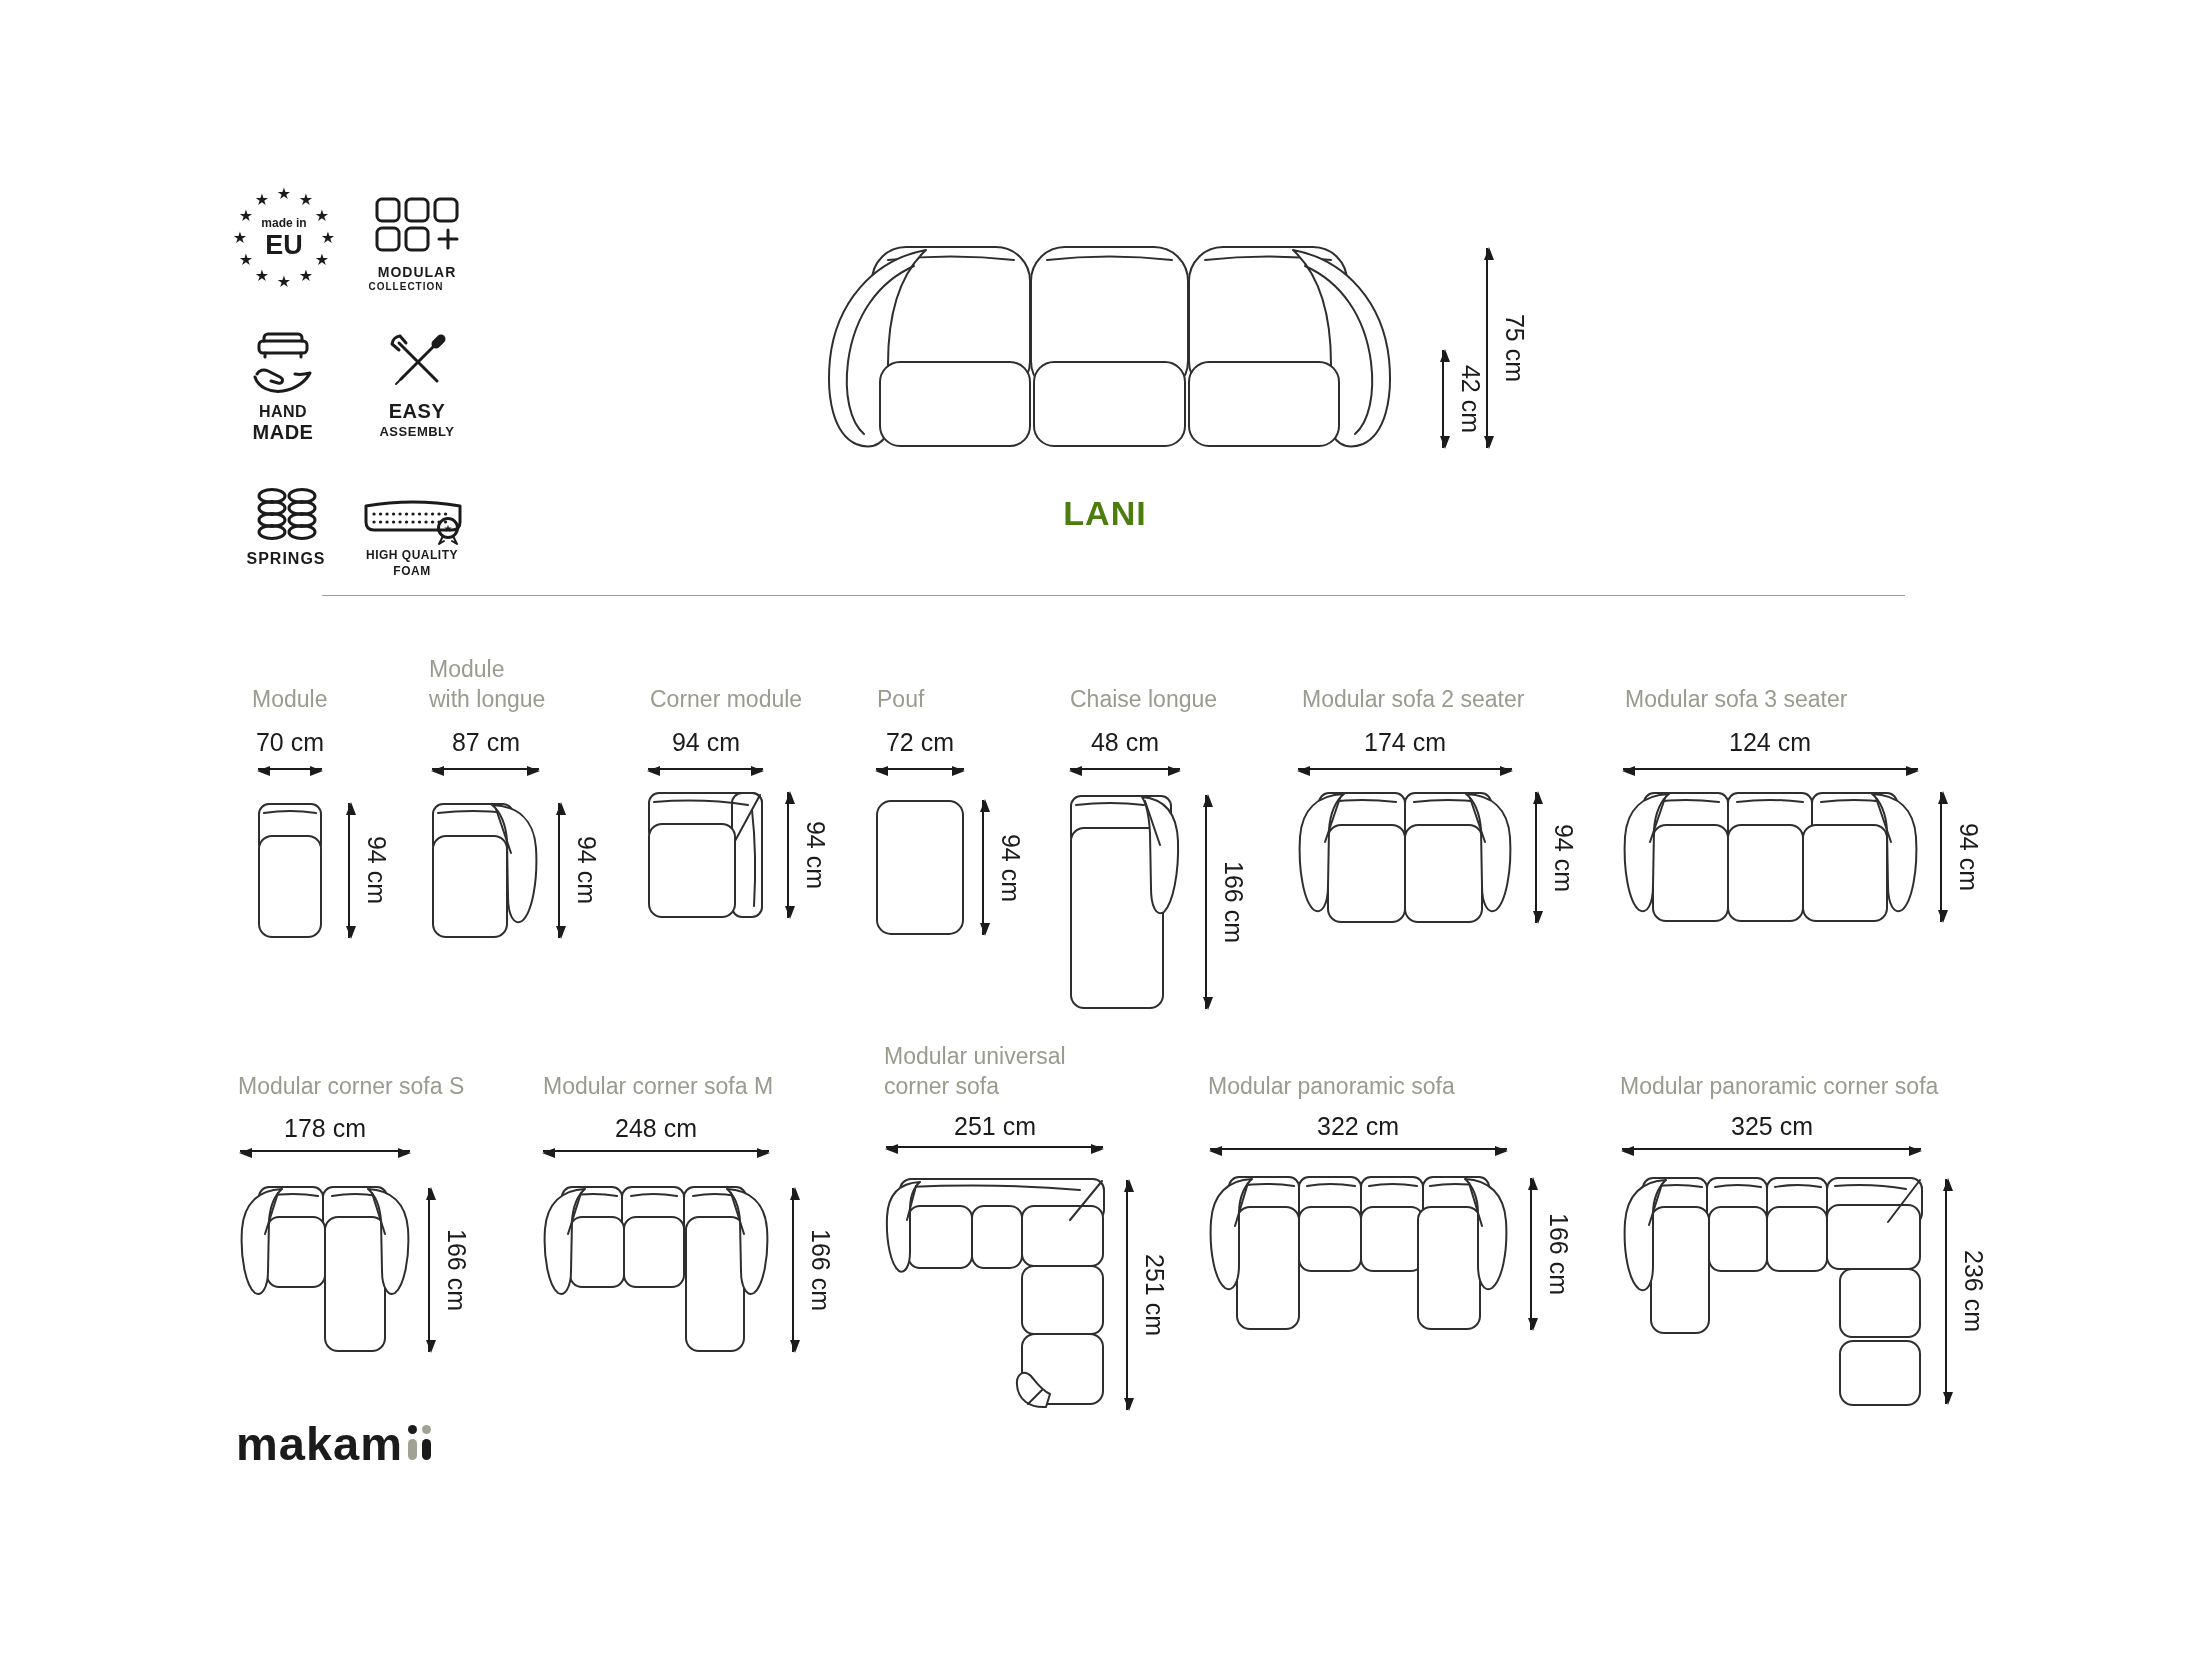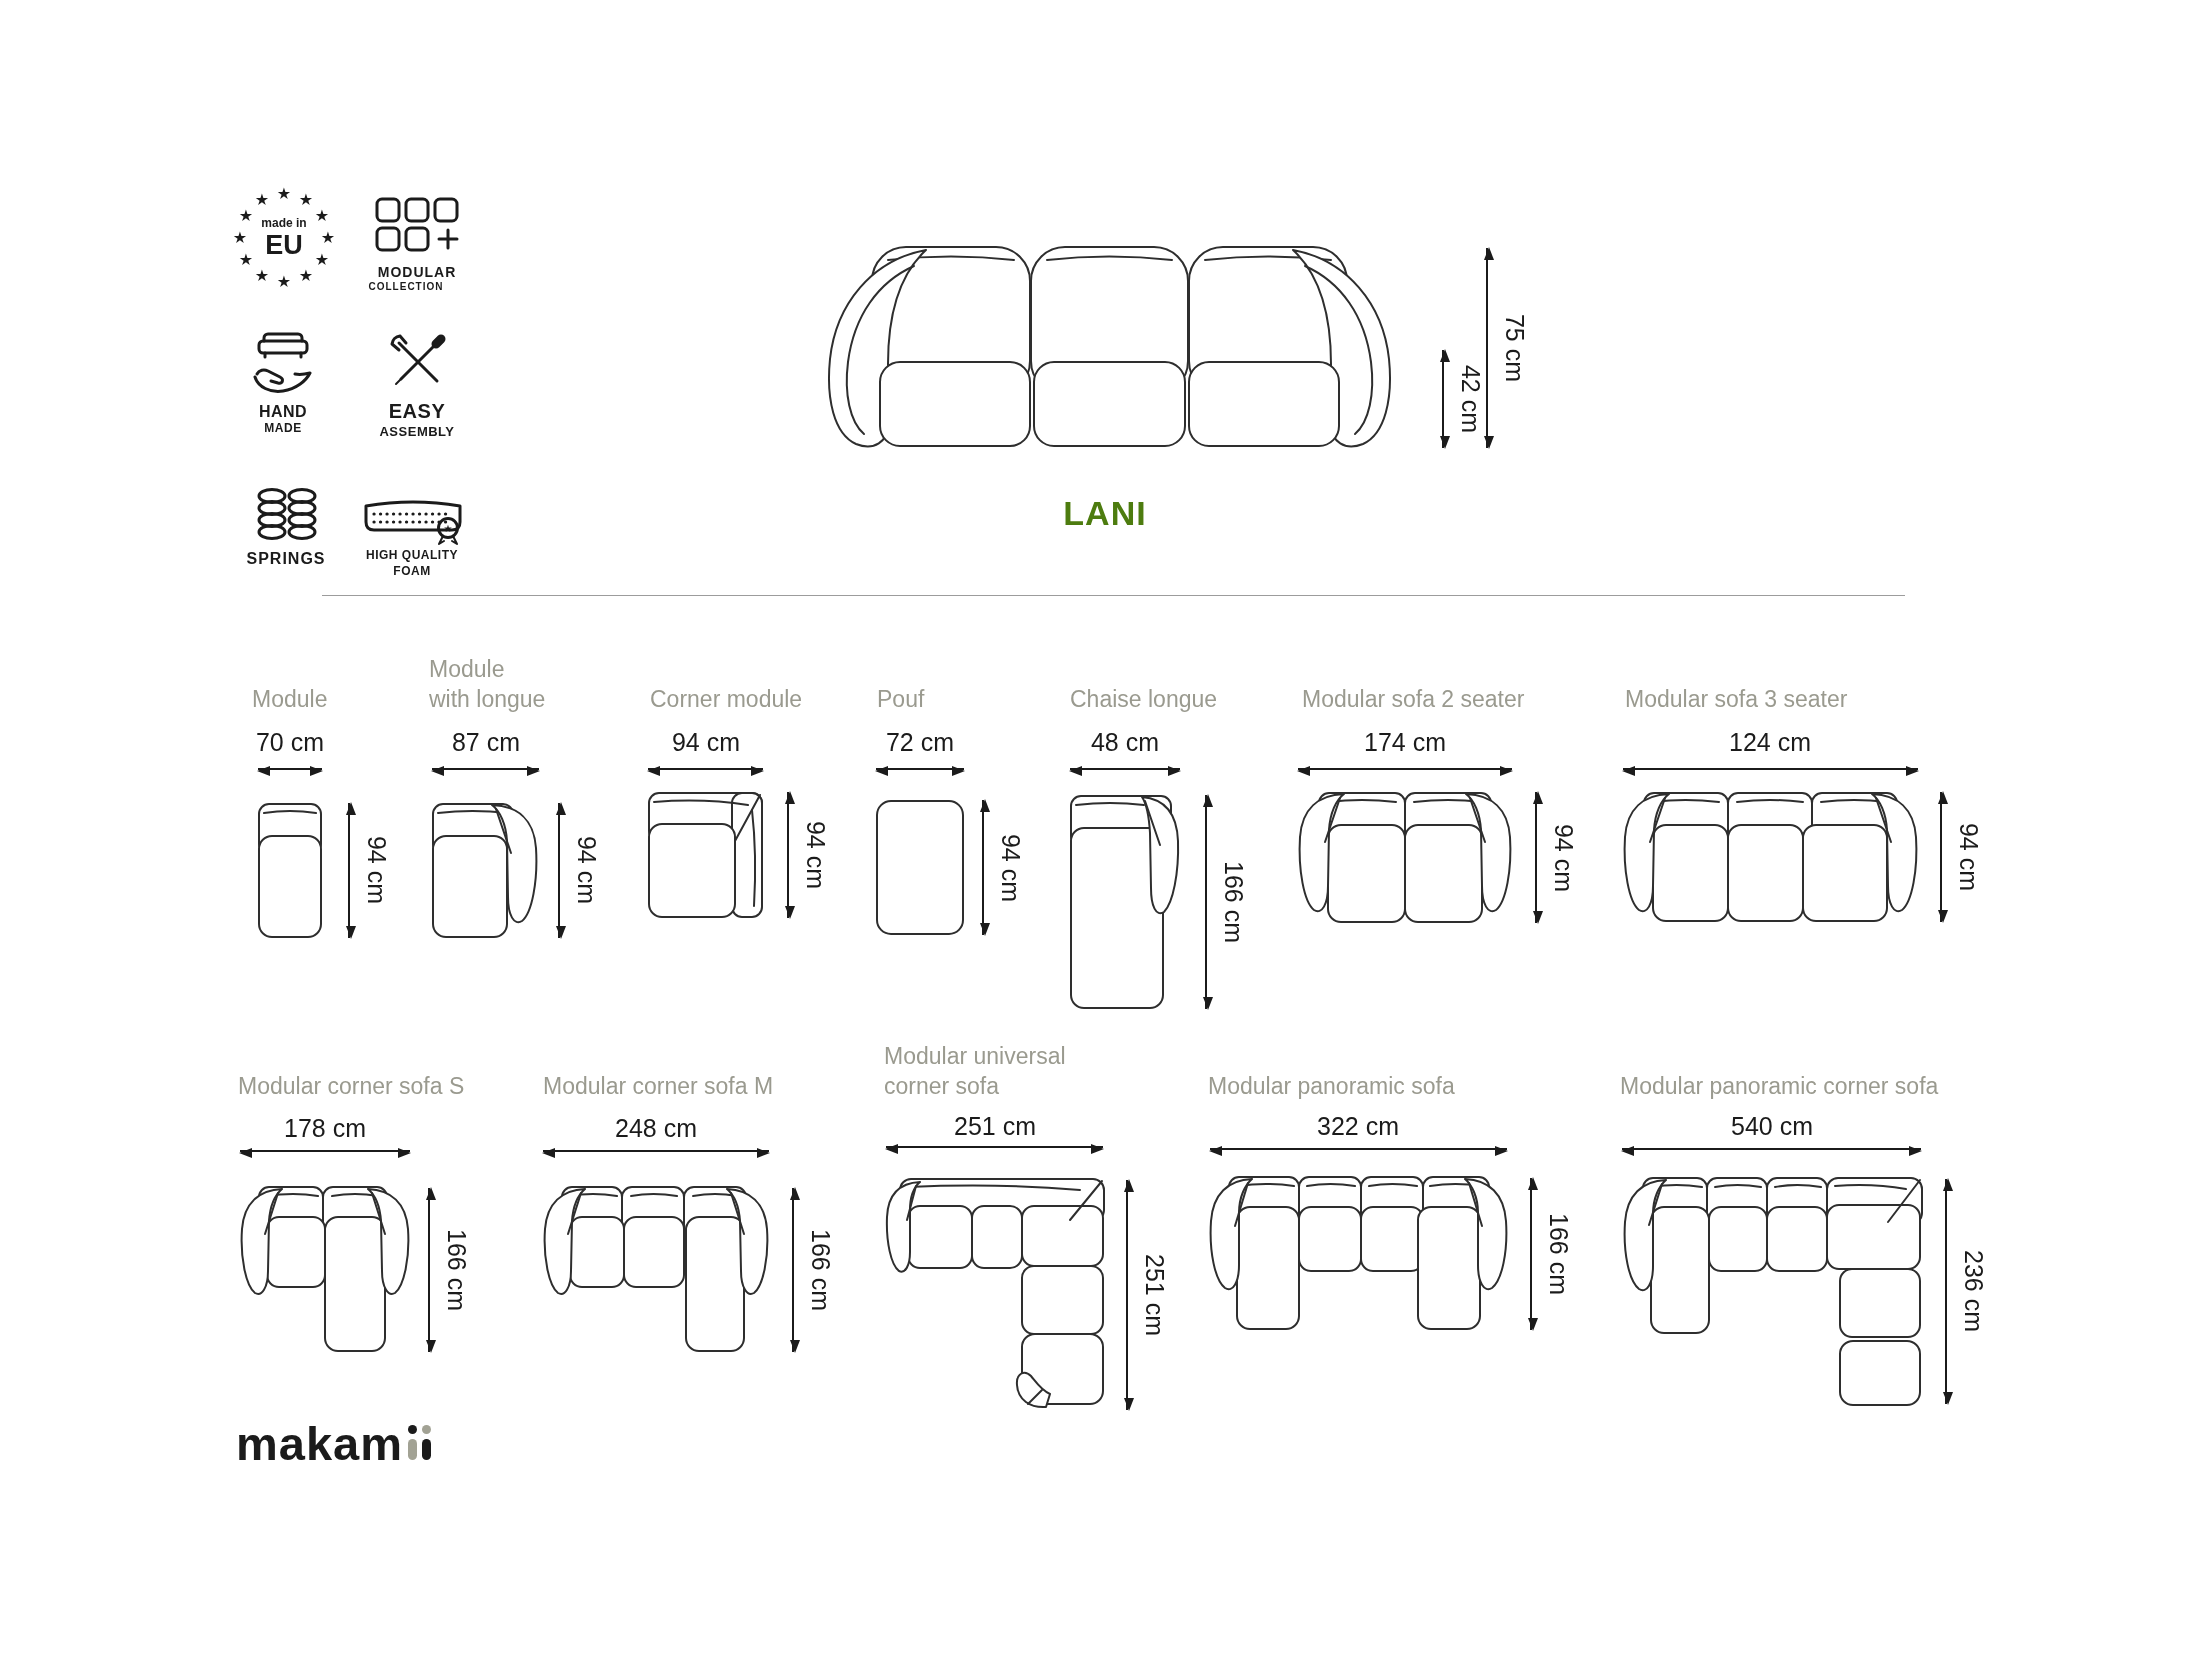--- a/index.html
+++ b/index.html
@@ -88,21 +88,21 @@
   <div class="badge-text" style="left:406px;top:281px;font-size:10px;letter-spacing:1px">COLLECTION</div>
 
   <svg class="icon" style="left:250px;top:332px" width="66" height="62" viewBox="0 0 66 62">
     <rect class="s" x="9" y="9" width="48" height="12" rx="4"></rect>
     <path class="s" d="M14 9 V6 a4 4 0 0 1 4 -4 h30 a4 4 0 0 1 4 4 V9"></path>
     <path class="s" d="M15 21 v4 M51 21 v4"></path>
     <path class="s" d="M7 42 C9 38 14 37 18 39 L30 45 C34 47 33 52 28 51 L21 49"></path>
     <path class="s" d="M5 45 C8 55 20 61 33 59 C46 57 56 49 60 41 C56 42 50 43 45 42"></path>
   </svg>
   <div class="badge-text" style="left:283px;top:403px;font-size:16px;letter-spacing:0.5px">HAND</div>
-  <div class="badge-text" style="left:283px;top:421px;font-size:12px;letter-spacing:0.5px">MADE</div>
+  <div class="badge-text" style="left:283px;top:421px;font-size:20px;letter-spacing:0.5px">MADE</div>
 
   <svg class="icon" style="left:386px;top:330px" width="64" height="64" viewBox="0 0 64 64">
     <path class="s" d="M13 13 L51 51"></path>
     <path class="s" d="M6 14 a9 9 0 0 1 8 -8 M6 14 l7 6 M14 6 l6 7"></path>
     <path class="s" d="M49 15 L15 49"></path>
     <path class="thick" d="M55 9 L50 14"></path>
     <path class="s" style="stroke-width:2" d="M15 49 l-5 5"></path>
   </svg>
   <div class="badge-text" style="left:417px;top:400px;font-size:20px;letter-spacing:0.5px">EASY</div>
   <div class="badge-text" style="left:417px;top:424px;font-size:13px;letter-spacing:0.5px">ASSEMBLY</div>
@@ -358,21 +358,21 @@
       <path class="f" d="M257 3 C281 4 296 18 298 45 C300 76 294 104 284 112 C276 117 270 106 270 89 L270 37 C270 21 264 9 257 3 Z"></path>
       <path class="n" d="M40 7 L27 50"></path>
       <path class="n" d="M261 7 L274 50"></path>
     </svg>
     <div class="varrow" style="left:1530px;top:1178px;height:152px"></div>
     <div class="dimv" style="left:1544px;top:1254px">166 cm</div>
   </div>
 
   <div>
     <div class="plabel" style="left:1620px;top:1071px">Modular panoramic corner sofa</div>
-    <div class="dim" style="left:1772px;top:1112px">540 cm</div>
+    <div class="dim" style="left:1772px;top:1112px">325 cm</div>
     <div class="harrow" style="left:1622px;top:1148px;width:299px"></div>
     <svg class="lineart" style="left:1622px;top:1177px" width="301" height="229" viewBox="0 0 301 229">
       <rect class="f" x="21" y="1" width="64" height="46" rx="10"></rect>
       <rect class="f" x="85" y="1" width="60" height="46" rx="10"></rect>
       <rect class="f" x="145" y="1" width="60" height="46" rx="10"></rect>
       <rect class="f" x="205" y="1" width="95" height="46" rx="11"></rect>
       <path class="n" d="M30 10 Q54 6 80 10"></path>
       <path class="n" d="M93 10 Q115 6 139 10"></path>
       <path class="n" d="M153 10 Q175 6 199 10"></path>
       <path class="n" d="M213 9 Q250 6 284 12"></path>

